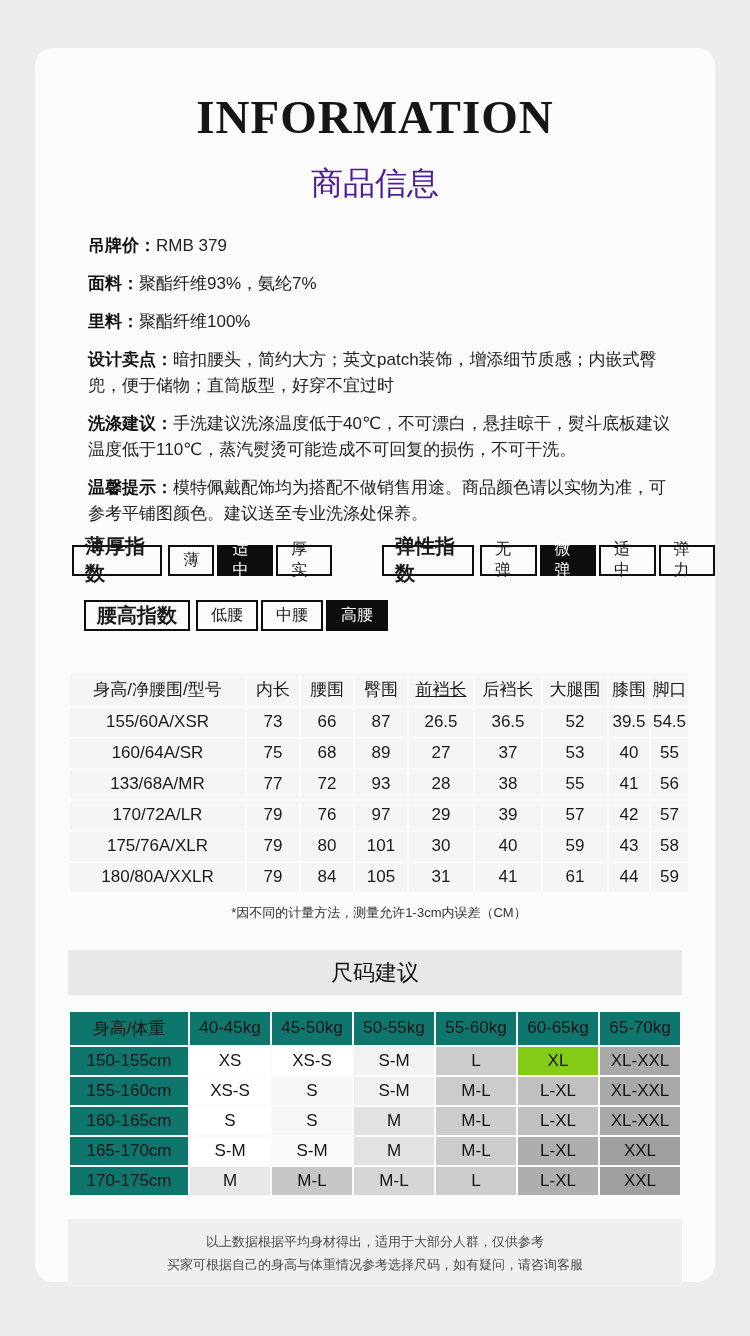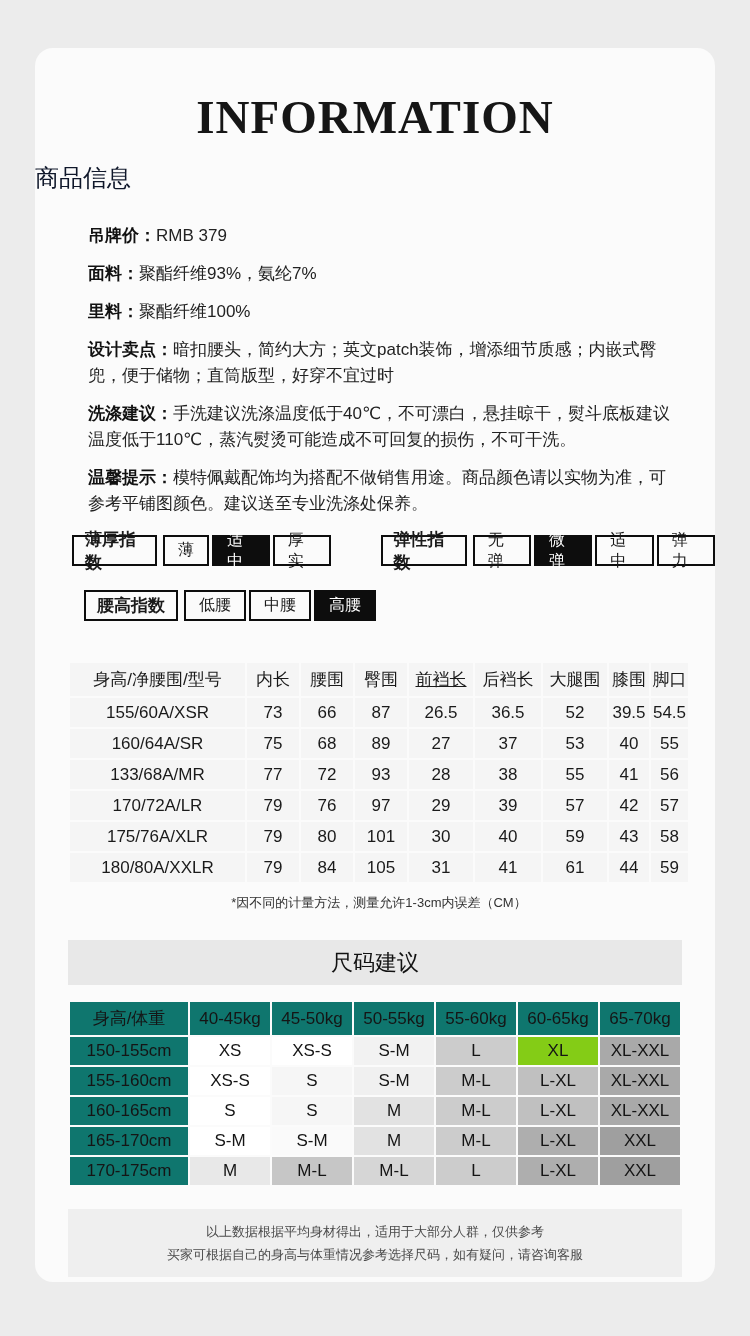--- a/index.html
+++ b/index.html
@@ -23,45 +23,45 @@
     text-align: center;
     font-family: "Liberation Serif", "DejaVu Serif", serif;
     font-weight: 700;
     font-size: 47px;
     line-height: 1.05;
     letter-spacing: 1px;
     color: #161616;
   }
   .page-subtitle {
     margin-top: 22px;
-    text-align: left;
-    font-size: 24px;
+    text-align: center;
+    font-size: 32px;
     line-height: 1.2;
-    color: #0f172a;
+    color: #4c1d95;
   }
   .info-section { margin: 30px 44px 0 53px; }
   .info-line { margin: 0 0 12px; font-size: 17px; line-height: 26px; color: #222; }
   .info-label { font-weight: 700; color: #111; }
   
   .index-section { margin-left: 37px; margin-top: 18px; }
   .index-row { display: flex; align-items: flex-start; }
   .index-row + .index-row { margin-top: 24px; margin-left: 12px; }
   .index-box { display: inline-flex; align-items: stretch; }
   .index-box + .index-box { margin-left: 50px; }
   .idx-cell {
     display: inline-flex; align-items: center; justify-content: center;
     border: 2px solid #0d0d0d;
     height: 27px;
     padding: 0 13px;
     font-size: 16px;
     background: #fbfbfb;
     margin-left: 3px;
     box-sizing: content-box;
   }
-  .idx-label { font-weight: 700; font-size: 17px; margin-left: 0; margin-right: 3px; padding: 0 11px; }
+  .idx-label { font-weight: 700; font-size: 20px; margin-left: 0; margin-right: 3px; padding: 0 11px; }
   .idx-opt.sel { background: #0d0d0d; color: #fff; }
   
   .measure-table {
     margin: 40px 16px 0 33px;
     width: 622px;
     border-collapse: separate;
     border-spacing: 2px;
     table-layout: fixed;
     font-size: 17px;
   }

